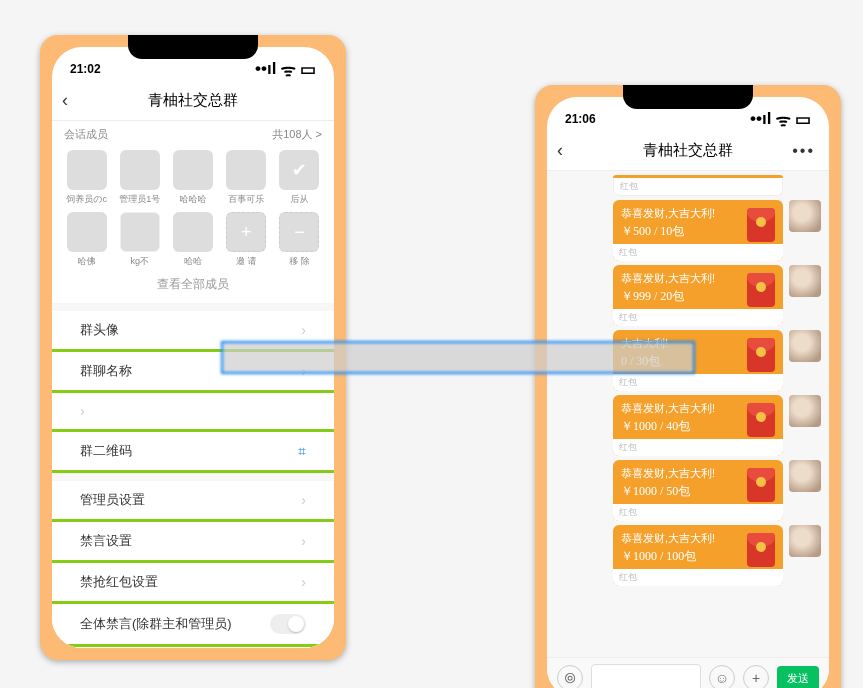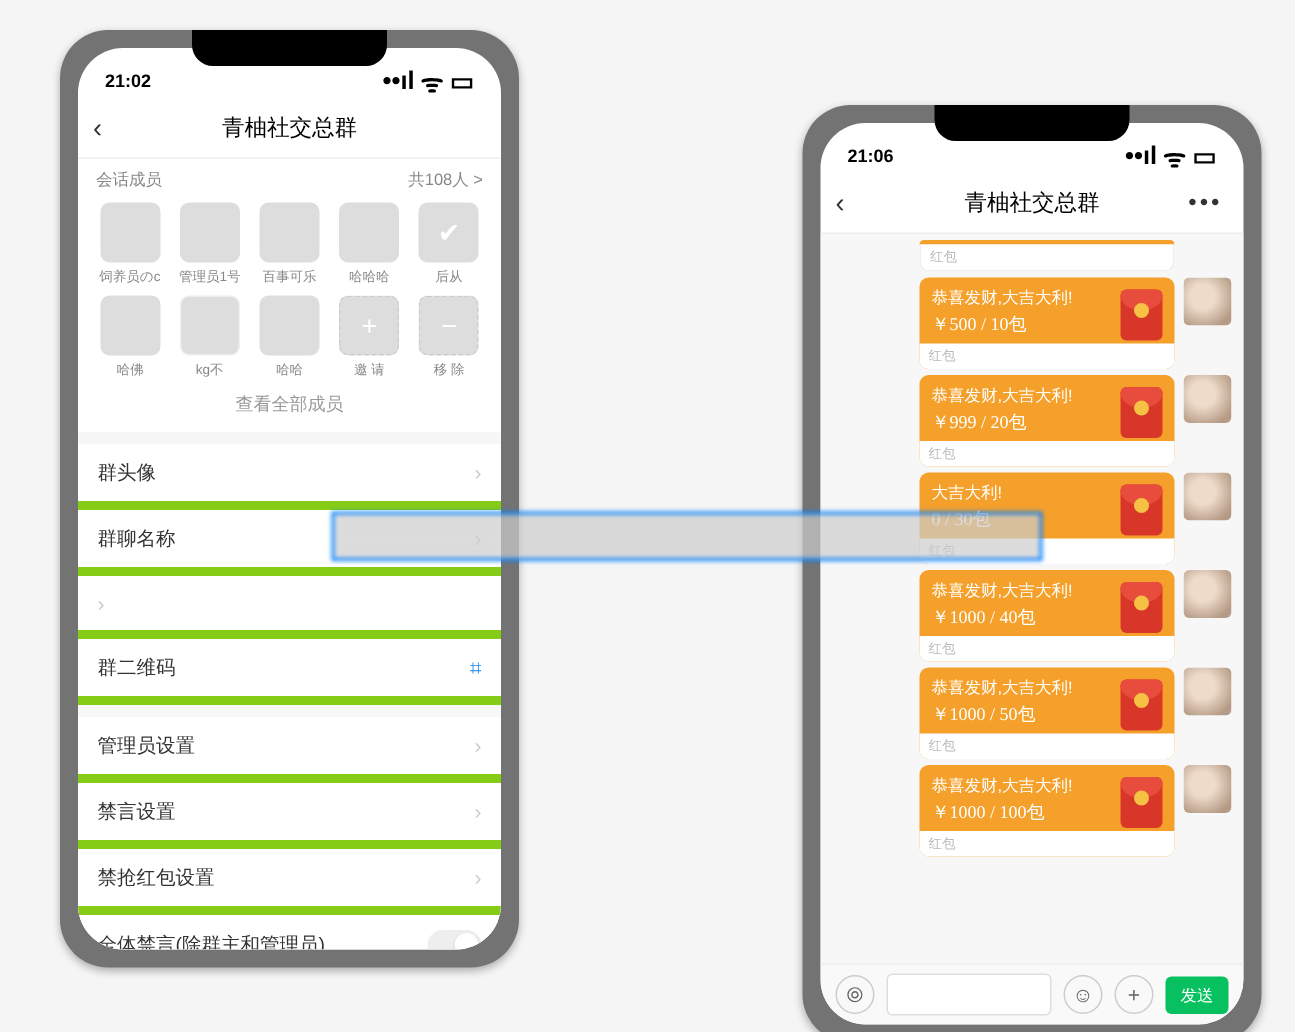--- a/index.html
+++ b/index.html
@@ -7,24 +7,25 @@
     font-family: -apple-system, "Helvetica Neue", Arial, sans-serif;
     background: #f5f5f5;
     width: 863px;
     height: 688px;
     position: relative;
   }
 
   
   .phone {
     position: absolute;
-    background: #737373;
-    border-radius: 32px;
+    background: #fdba74;
+    border-radius: 18px;
     padding: 12px;
     box-shadow: 0 2px 6px rgba(0,0,0,0.3);
+    margin-top: 15px;
   }
   .phone-left  { left: 40px;  top: 20px;  width: 306px; height: 625px; }
   .phone-right { left: 535px; top: 70px;  width: 306px; height: 625px; }
 
   .screen {
     background: #fff;
     width: 100%; height: 100%;
     border-radius: 30px;
     overflow: hidden;
     position: relative;
@@ -100,22 +101,22 @@
   .av-wht   { background: #f6f6f6; border:1px solid #eee; }
   .av-cyan  { background: #4fc3f7; }
   .av-plus, .av-minus {
     background: #fff; border:1px dashed #ccc; color:#bbb; font-size:20px;
   }
   .view-all {
     text-align:center; padding:6px 0 10px; color:#999; font-size:12px; background:#fff;
   }
 
   .list-item {
-    background:#fff; padding:10px 13px; display:flex; align-items:center;
-    justify-content:space-between; border-bottom:6px solid #84cc16;
+    background:#fff; padding:10px 28px; display:flex; align-items:center;
+    justify-content:space-between; border-bottom:3px solid #84cc16;
     font-size:13px; color:#333;
   }
   .list-item .sub { font-size:10px; color:#bbb; margin-top:3px; }
   .list-item .right { color:#ccc; font-size:14px; }
   .list-gap { height:8px; background:#f7f7f7; }
   .qr-icon { color:#1e88e5; font-size:14px; }
   .toggle {
     width: 36px; height: 20px; border-radius: 10px; background:#eee; position:relative;
   }
   .toggle::after{
@@ -215,26 +216,26 @@
       <div class="members-grid" id="members-grid">
           <div class="member">
             <div class="av av-green"></div>
             <div class="label">饲养员のc</div>
           </div>
           <div class="member">
             <div class="av av-brown"></div>
             <div class="label">管理员1号</div>
           </div>
           <div class="member">
+            <div class="av av-pink"></div>
+            <div class="label">哈哈哈</div>
+          </div>
+          <div class="member">
             <div class="av av-dark"></div>
             <div class="label">百事可乐</div>
-          </div>
-          <div class="member">
-            <div class="av av-pink"></div>
-            <div class="label">哈哈哈</div>
           </div>
           <div class="member">
             <div class="av av-shield">✔</div>
             <div class="label">后从</div>
           </div>
           <div class="member">
             <div class="av av-tan"></div>
             <div class="label">哈佛</div>
           </div>
           <div class="member">

